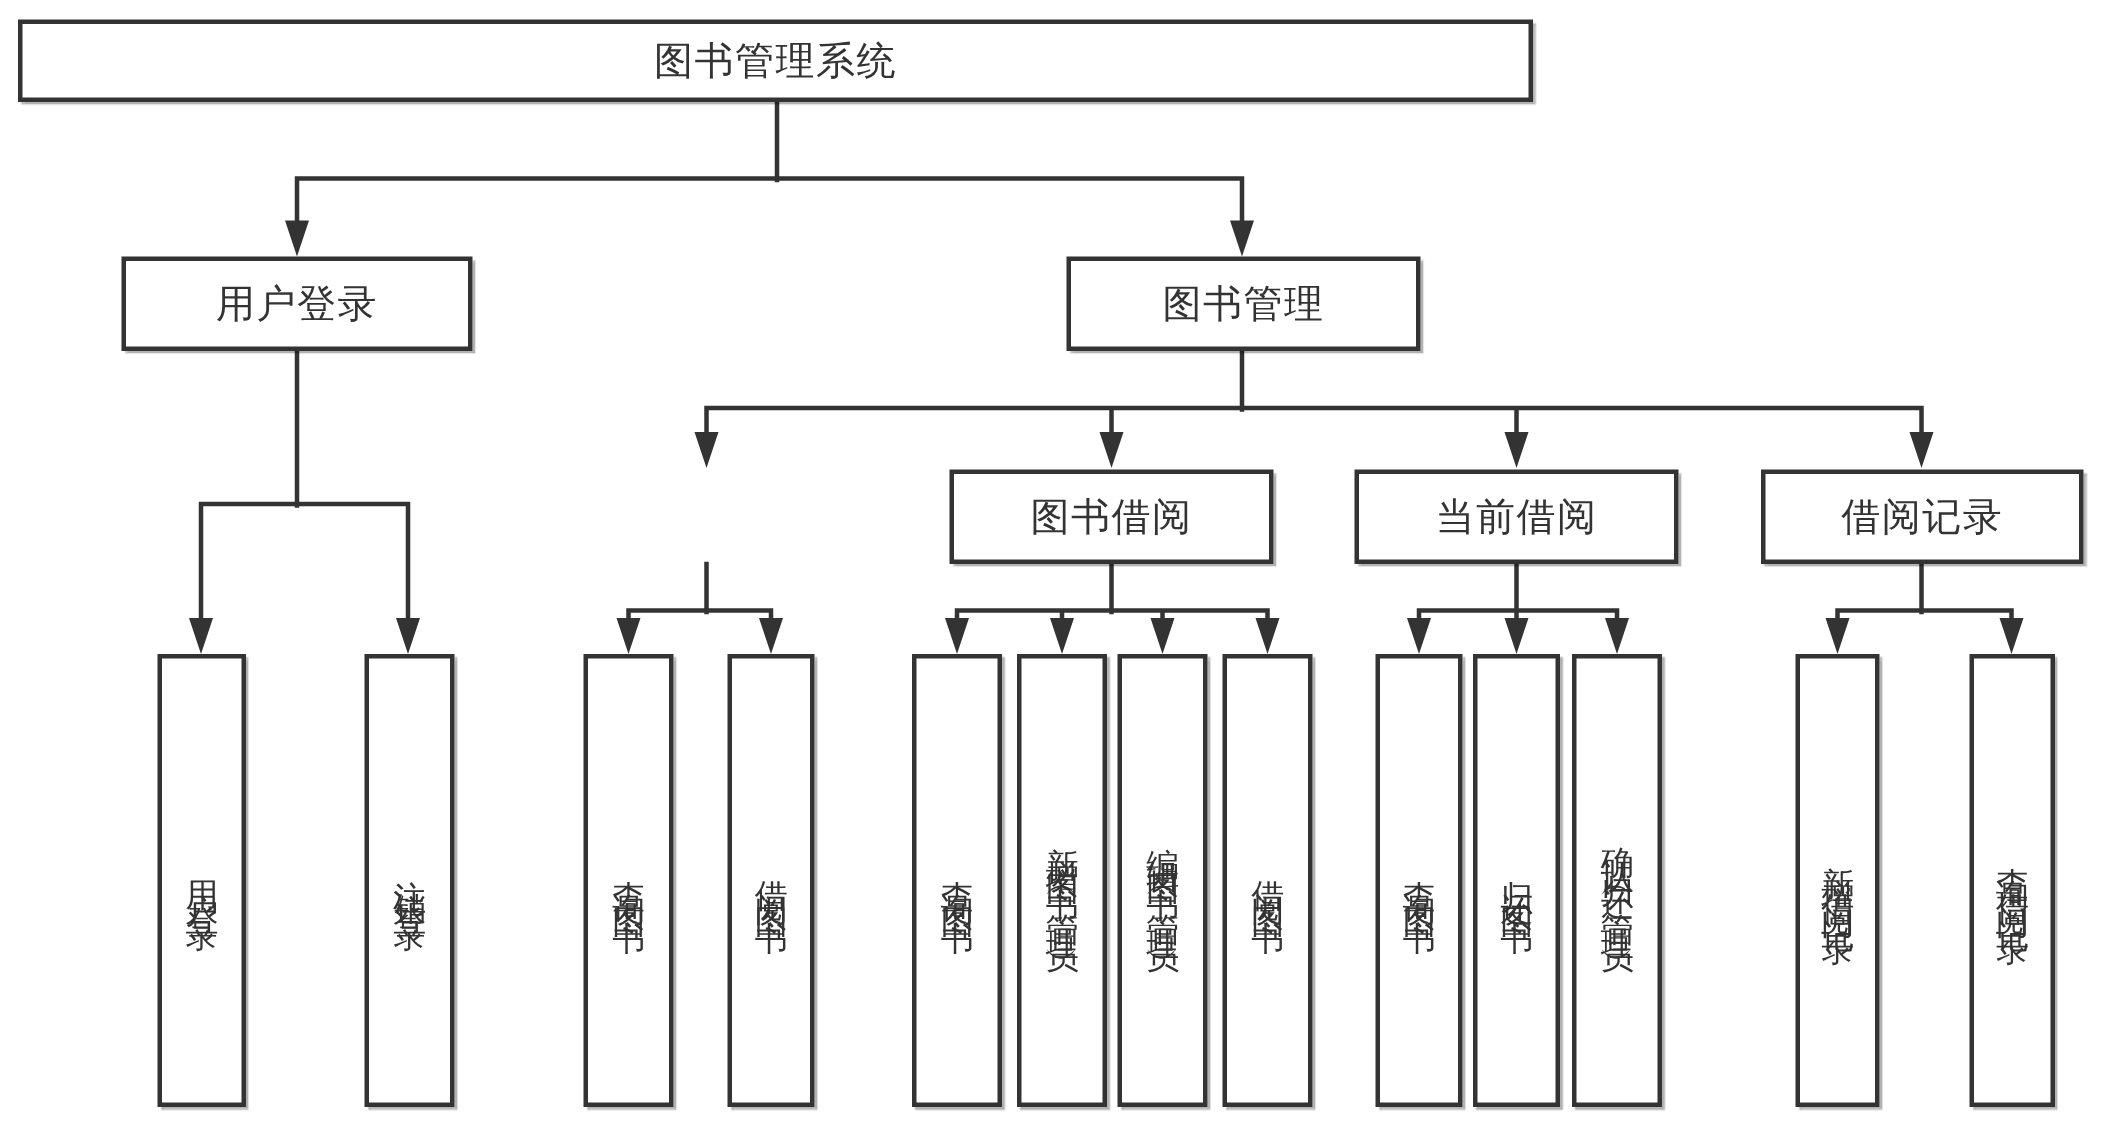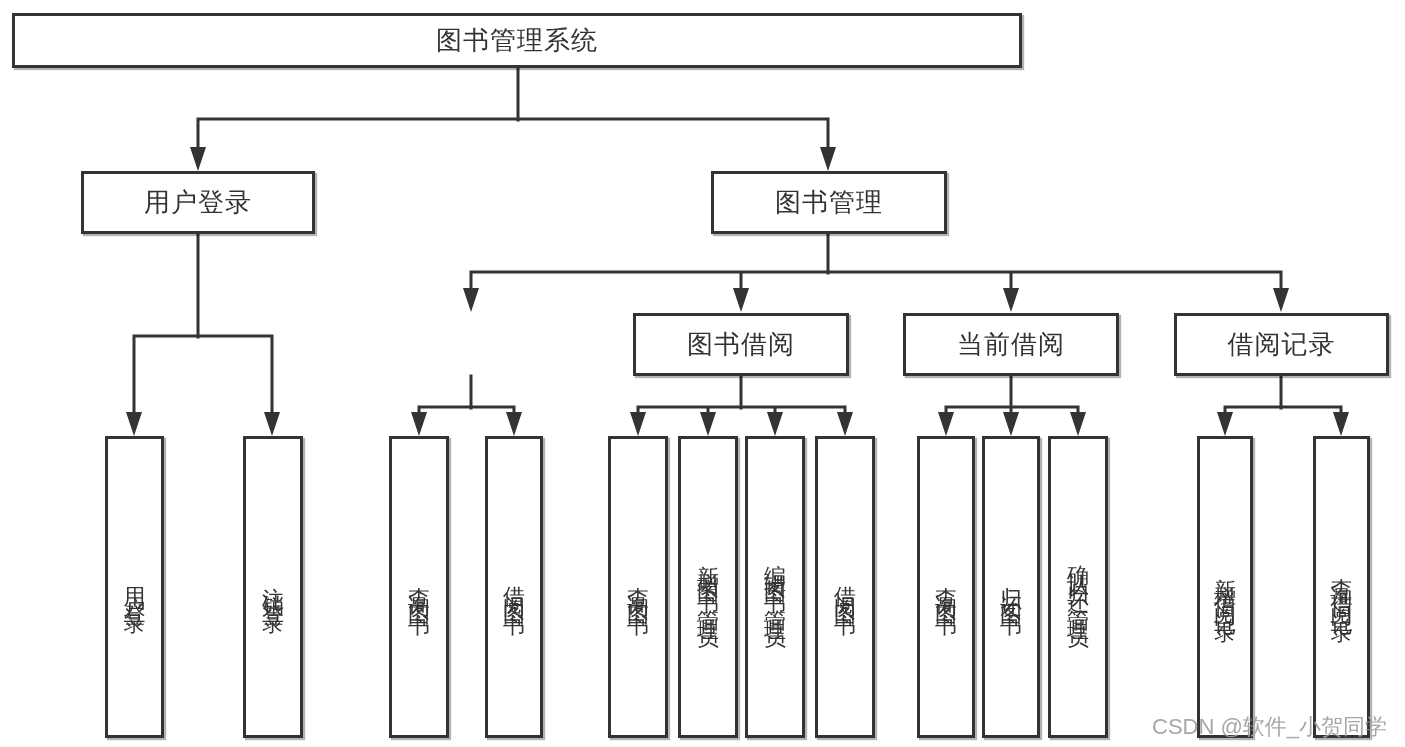--- a/index.html
+++ b/index.html
@@ -175,15 +175,14 @@
     <span>确认归还（管理员）</span>
   </div>
 
   <div class="node vbox" style="left:1197px; top:436px; width:56px; height:302px;">
     <span>新增借阅记录</span>
   </div>
   <div class="node vbox" style="left:1313px; top:436px; width:57px; height:302px;">
     <span>查询借阅记录</span>
   </div>
 
-  <div class="watermark">CSDN @软件_小贺同学</div>
 
 </div>
 
 </body></html>

